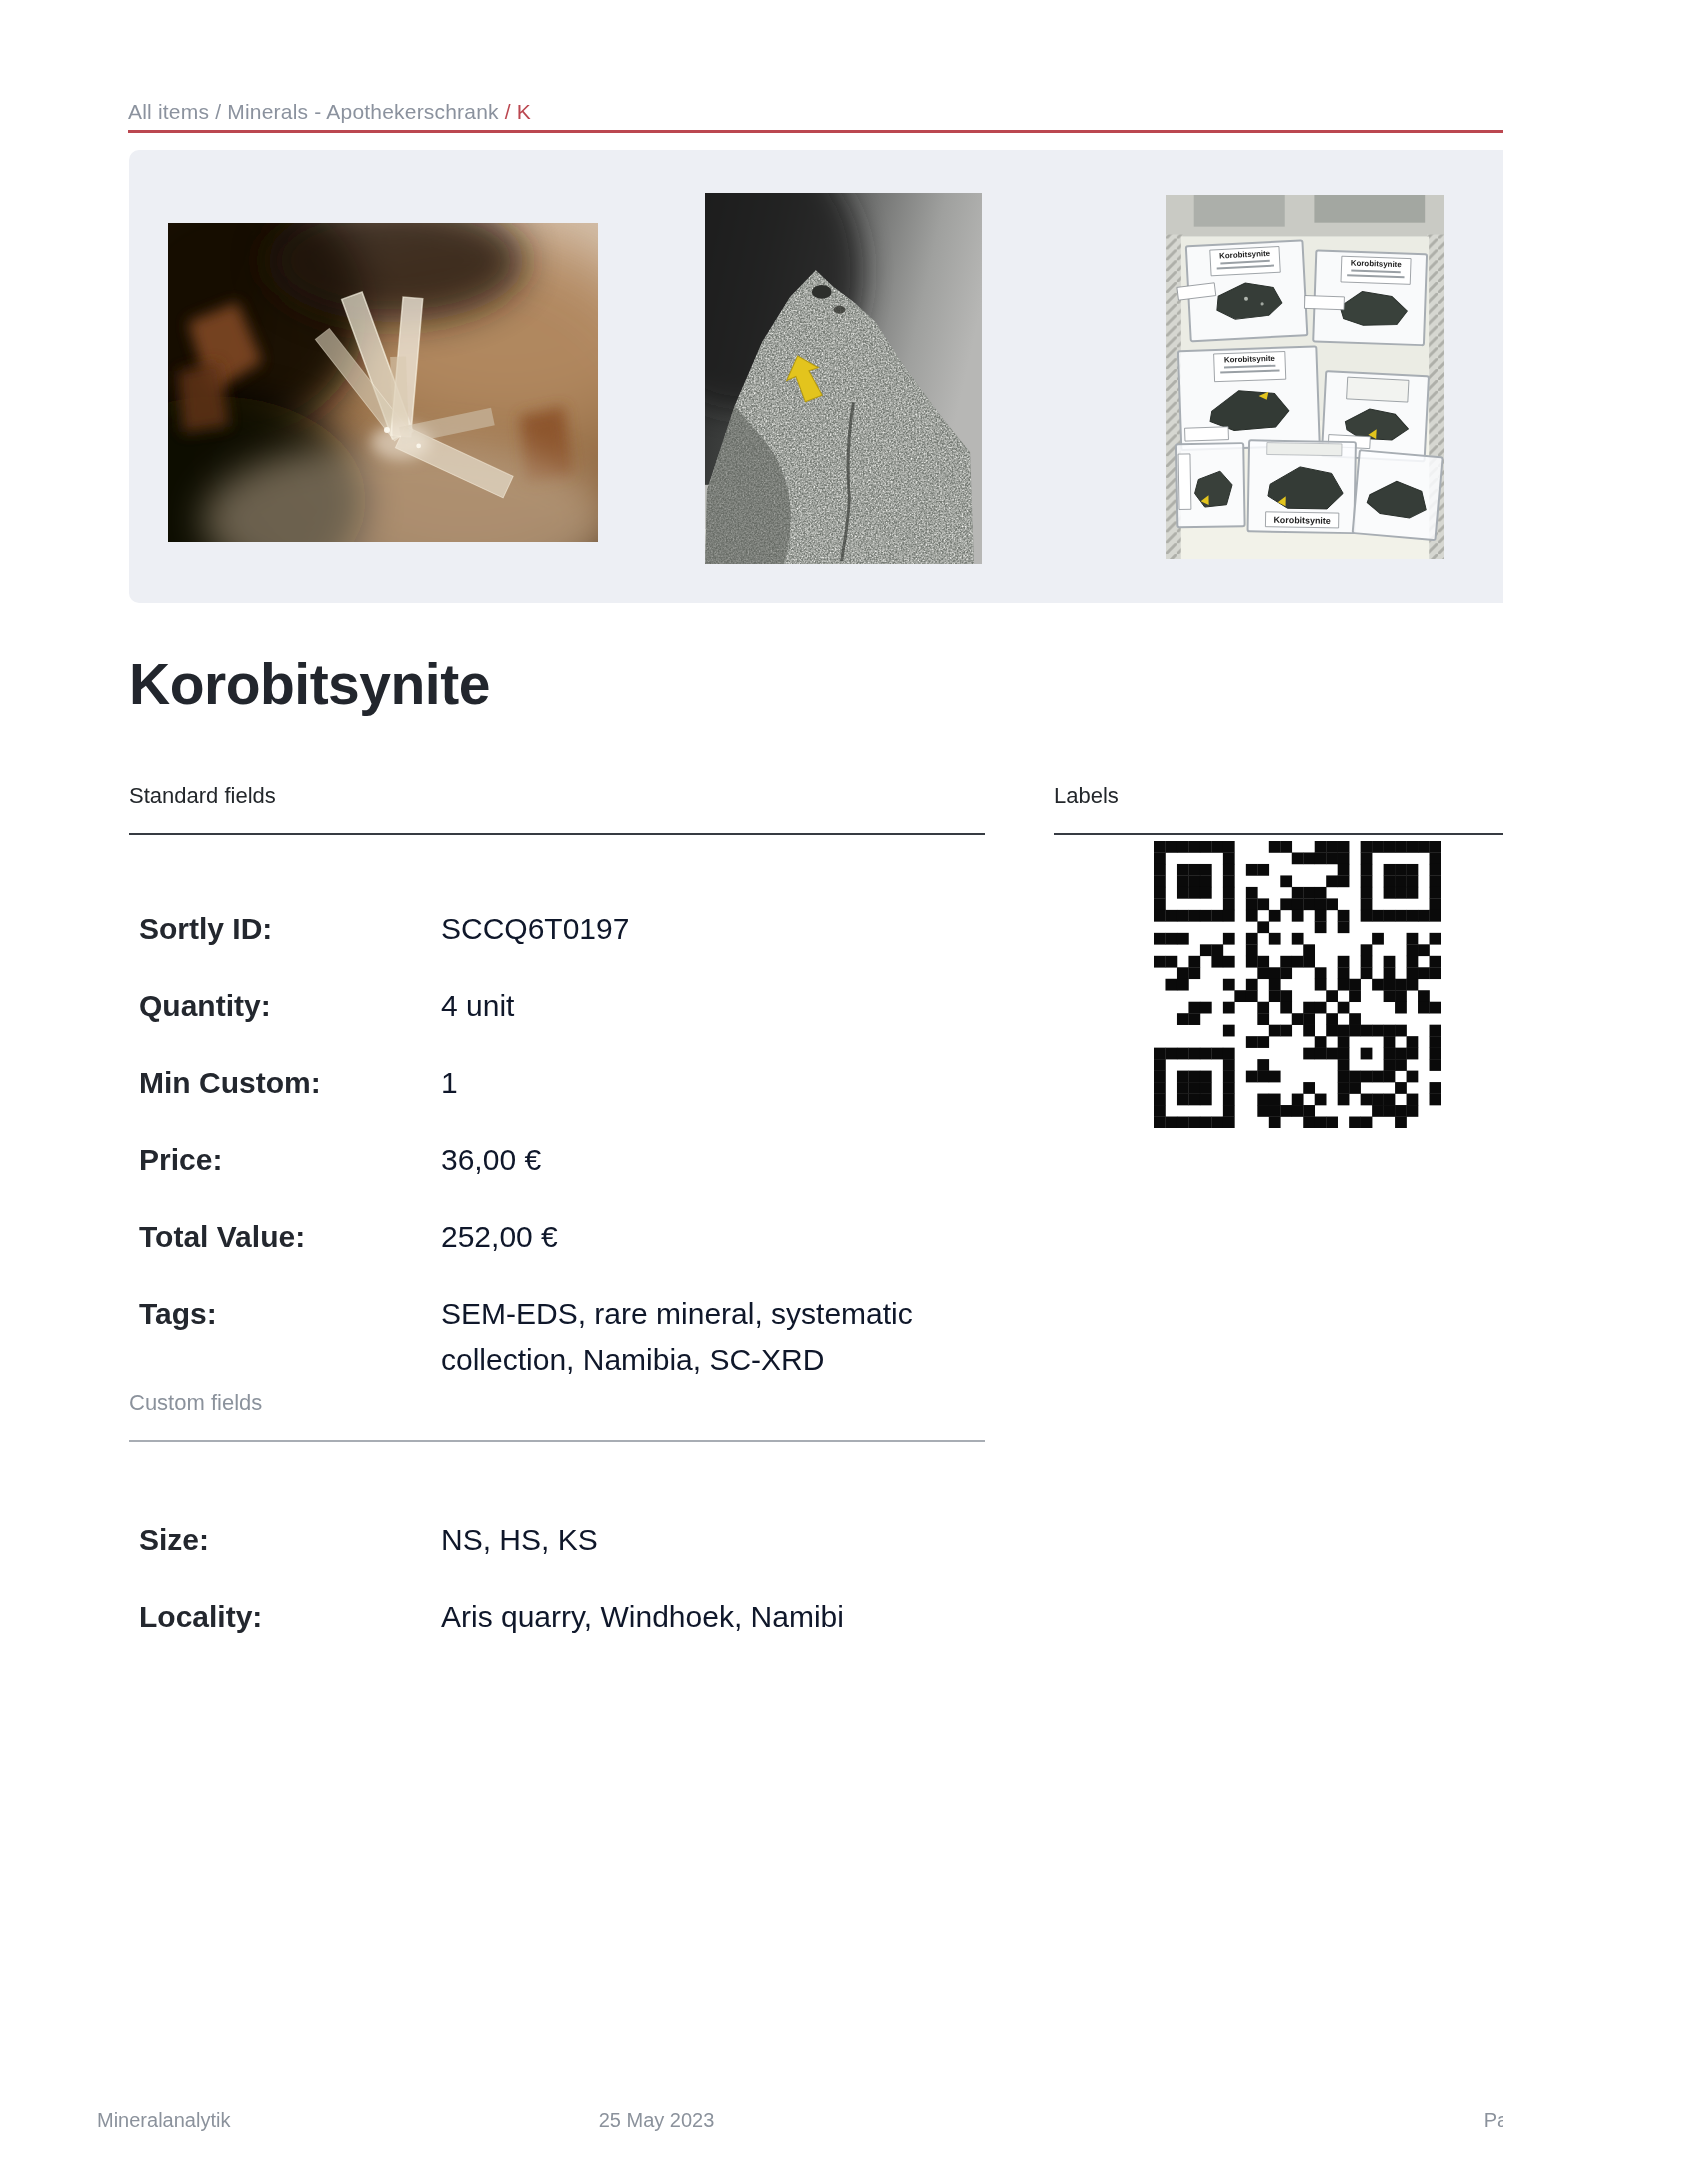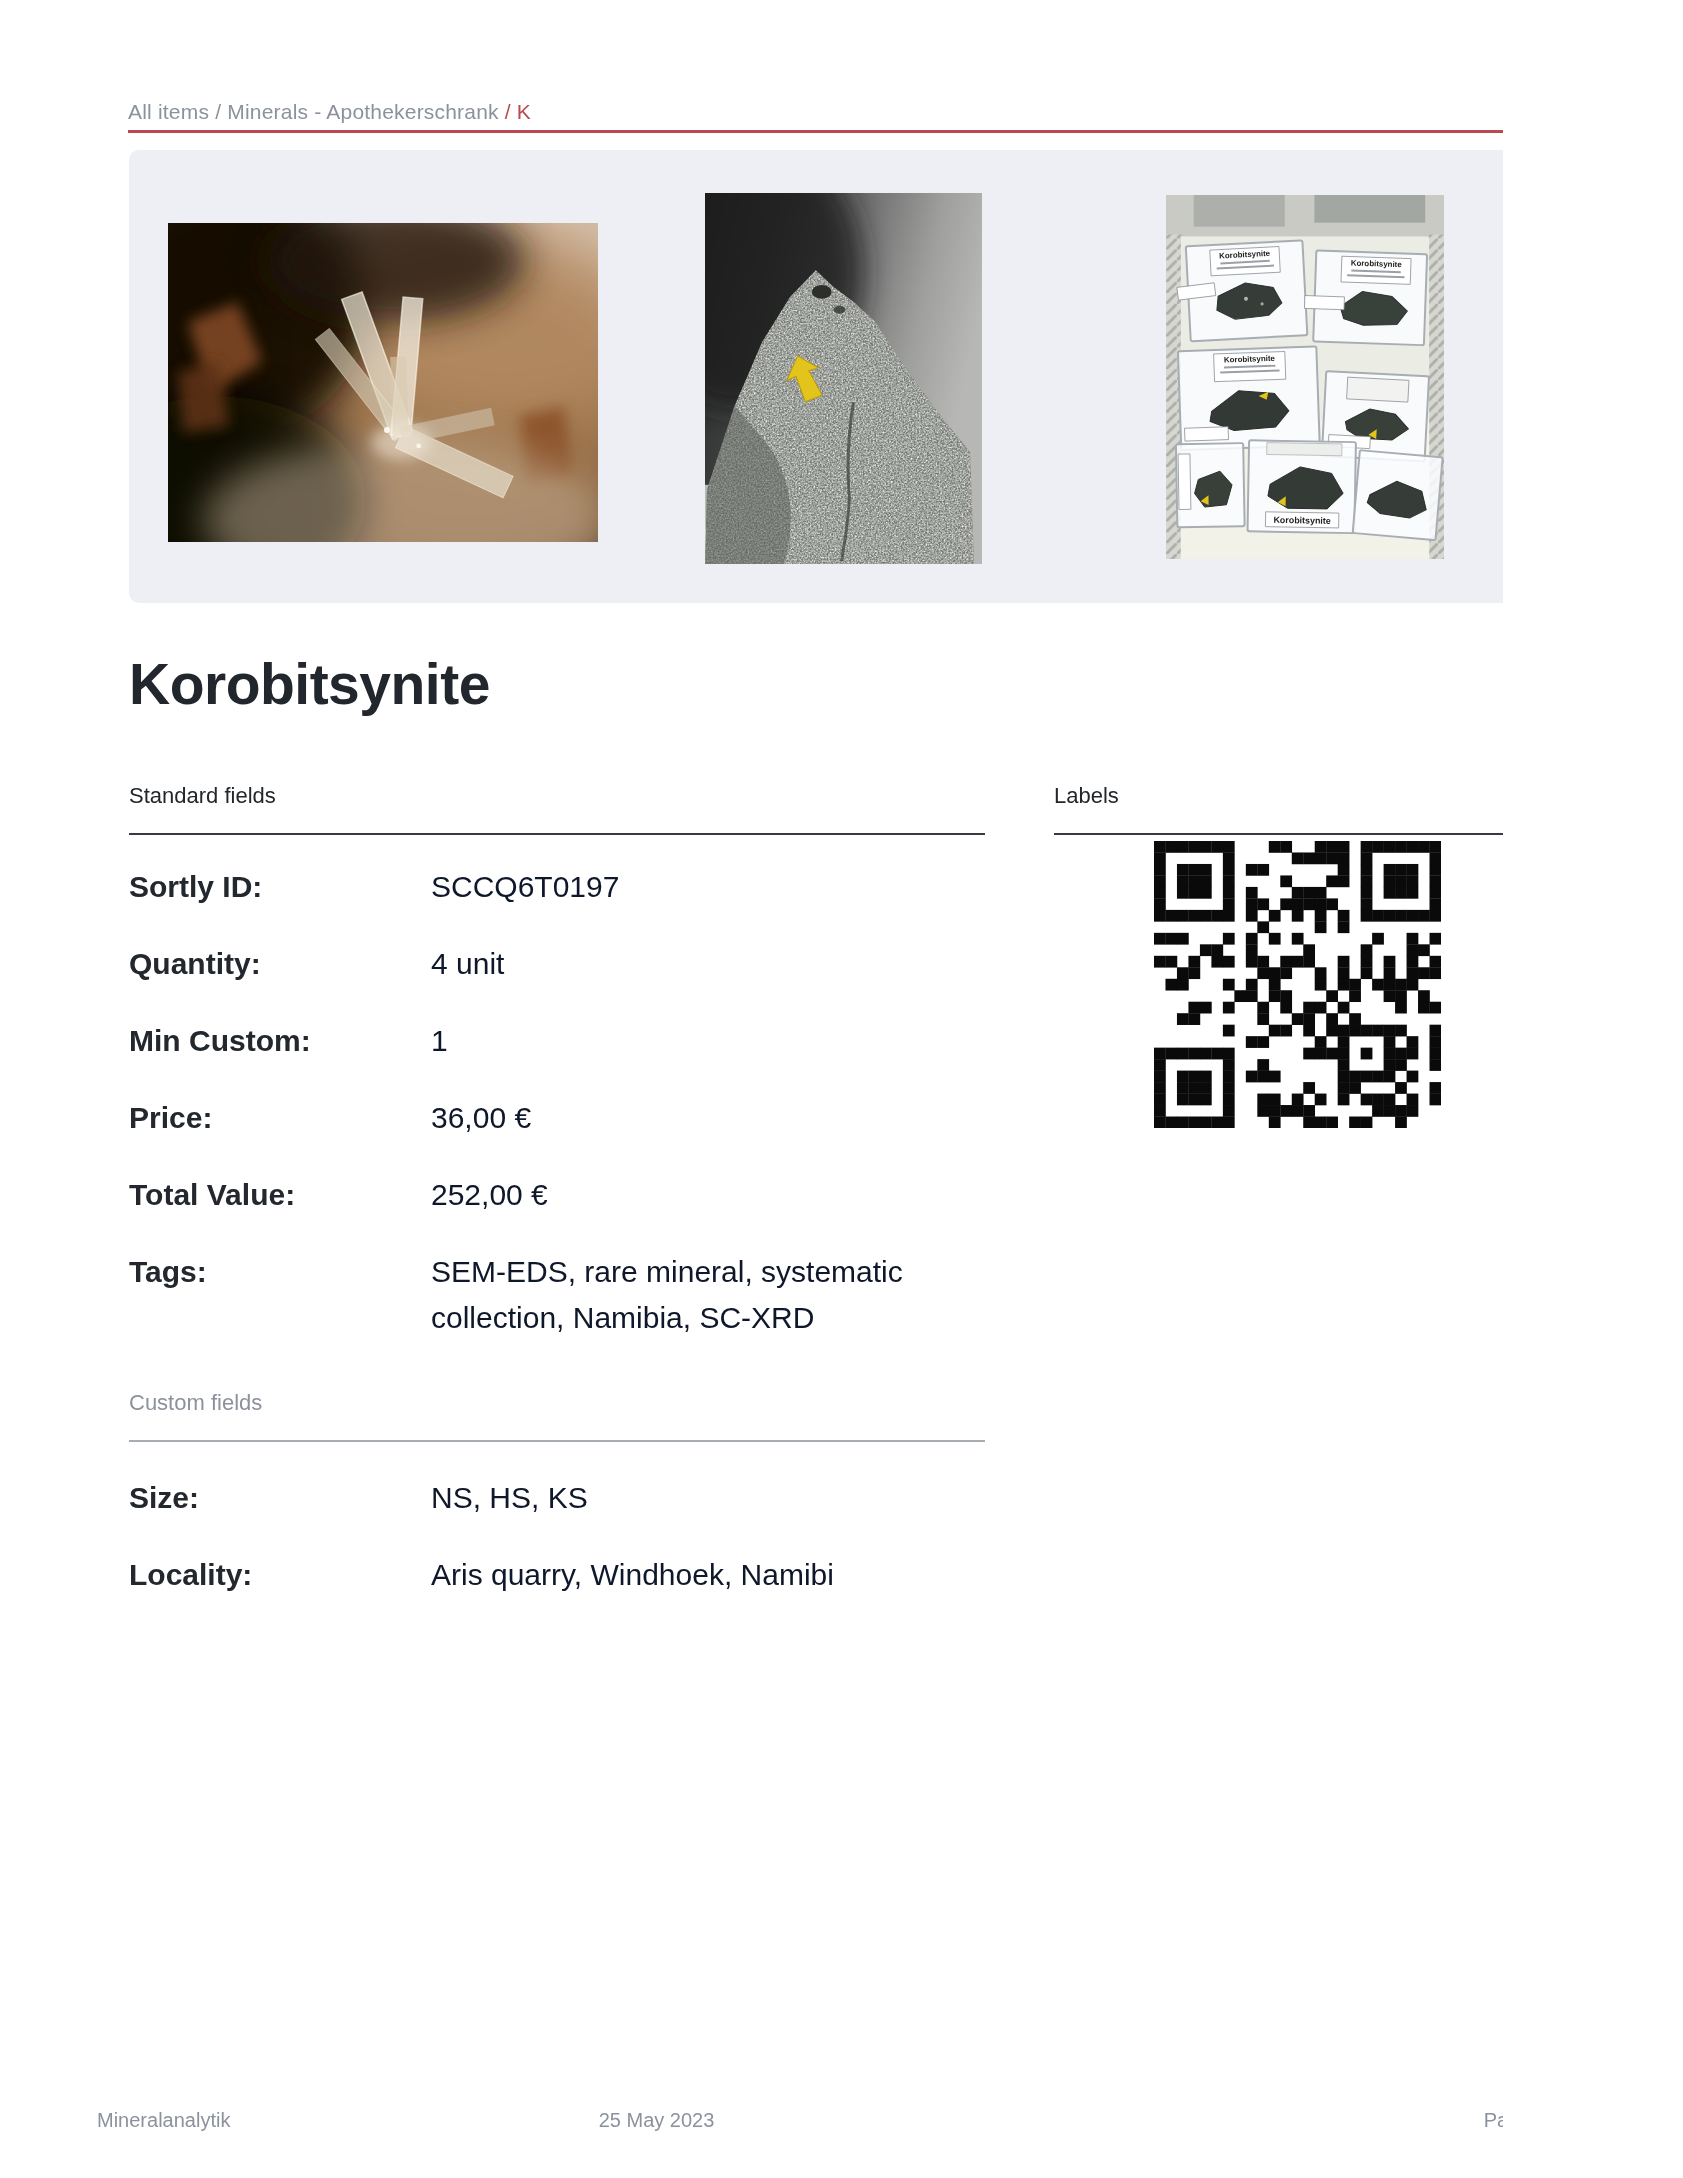--- a/index.html
+++ b/index.html
@@ -25,21 +25,21 @@
 
   
   .section-head { position:absolute; font-size:22px; padding-bottom:24px; }
   .head-dark { color:#23272b; border-bottom:2px solid #363b42; }
   .head-gray { color:#8b929c; border-bottom:2px solid #a8adb4; }
   .std-head   { left:129px;  top:783px;  width:856px; }
   .labels-head{ left:1054px; top:783px;  width:462px; }
   .custom-head{ left:129px;  top:1390px; width:856px; }
 
   
-  .rows { position:absolute; left:129px; width:856px; }
+  .rows { position:absolute; left:139px; width:856px;margin-top:42px; }
   .rows-standard { top:864px; }
   .rows-custom   { top:1475px; }
   .field-row { display:flex; margin-bottom:31px; }
   .field-label { flex:0 0 302px; font-size:30px; font-weight:700; color:#23272e; line-height:46px; }
   .field-value { width:554px; font-size:30px; color:#0f172a; line-height:46px; }
 
   
   .qr { position:absolute; left:1154px; top:841px; width:287px; height:287px; }
   .qr svg { display:block; width:287px; height:287px; }
   .qr rect { fill:#0a0a0a; }

